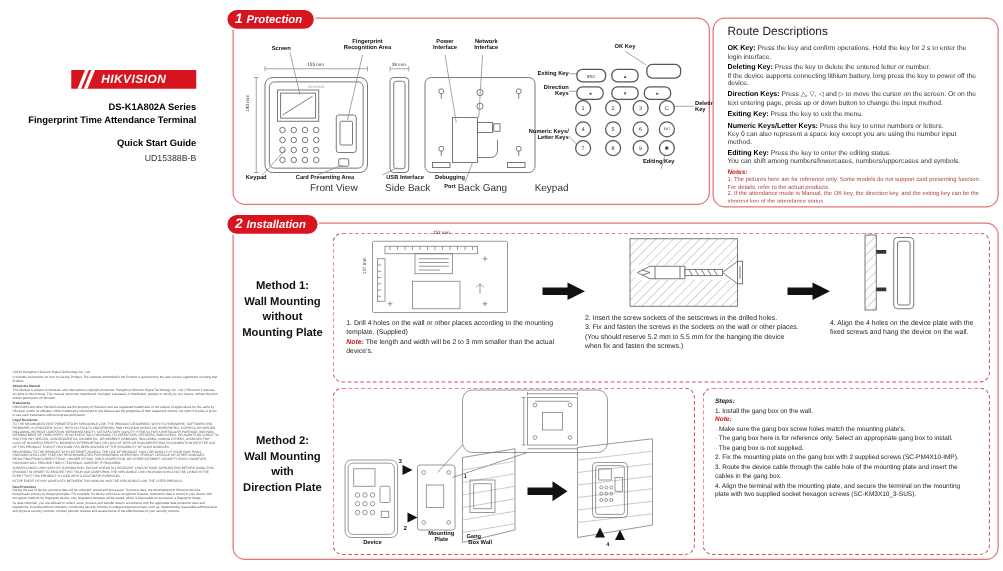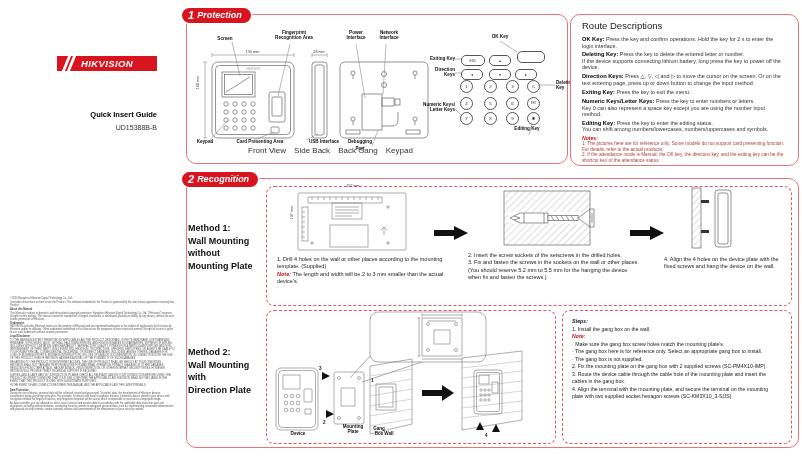--- a/index.html
+++ b/index.html
@@ -25,59 +25,61 @@
   .badge{position:absolute;background:#d8141f;color:#fff;font-weight:bold;font-style:italic;
          border-radius:8px;padding:1px 9px 2px 6px;font-size:9px;display:flex;align-items:center;
          gap:3px;z-index:5;box-shadow:0 0 0 1.5px #fff;}
   .badge .num{font-size:11px;}
   
   .lbl{position:absolute;font-size:4.6px;font-weight:600;color:#111;line-height:1.15;
        white-space:pre-line;text-align:center;}
   .lbl.left{text-align:left;} .lbl.right{text-align:right;}
   .dim{position:absolute;font-size:3.7px;font-weight:normal;color:#333;text-align:center;}
   .vdim{position:absolute;font-size:3.7px;color:#333;writing-mode:vertical-rl;transform:rotate(180deg);}
-  .caption{position:absolute;left:248px;top:146px;font-size:8px;color:#333;display:flex;gap:8px;}
+  .caption{position:absolute;left:248px;top:146px;font-size:8px;color:#333;display:flex;gap:22px;}
   
   .pill{position:absolute;border:0.8px solid #555;border-radius:5px;background:#fff;
         display:flex;align-items:center;justify-content:center;font-size:3.4px;color:#333;}
   .ckey{position:absolute;width:11px;height:11px;border:0.8px solid #555;border-radius:50%;
         background:#fff;display:flex;align-items:center;justify-content:center;font-size:4.4px;color:#333;}
   .ckey.small{font-size:2.6px;}
   
   .kd-title{position:absolute;left:582px;top:20px;font-size:9.5px;color:#222;}
   .kd-body{position:absolute;left:582px;top:36px;width:204px;height:126px;overflow:hidden;}
   .kd-item{margin:0 0 2.5px 0;font-size:5.4px;line-height:1.17;color:#333;}
   .kd-item b{font-size:5.7px;color:#000;}
   .kd-item span{white-space:pre-line;}
   .kd-notes{margin-top:1.5px;font-size:4.7px;line-height:1.18;color:#a8403c;}
   .kd-notes .nl{color:#c0151c;font-weight:bold;font-style:italic;font-size:5.1px;}
   
-  .method-title{position:absolute;width:76px;font-weight:bold;font-size:9px;
+  .method-title{position:absolute;width:76px;text-align:center;font-weight:bold;font-size:9px;
                 line-height:1.4;white-space:pre-line;color:#111;}
   .step-text{position:absolute;font-size:5.5px;line-height:1.35;color:#222;}
   .note-label{color:#c0151c;font-weight:bold;font-style:italic;}
   .steps-text{position:absolute;left:572px;top:318px;width:208px;font-size:5.2px;line-height:1.45;color:#222;}
   .steps-text .sh{font-weight:bold;font-style:italic;}
   .arrow{position:absolute;}
   svg{position:absolute;overflow:visible;}
   svg text{font-family:"Liberation Sans",sans-serif;}
 </style>
 </head>
 <body>
 
 <div class="page">
 
   <div class="logo">
     <span class="sl s1"></span>
     <span class="sl s2"></span>
     <span>HIKVISION</span>
   </div>
   <div class="prod">
-  </div>
-  <div class="qsg">Quick Insert Guide</div>
+    <div>DS-K1A802A Series</div>
+    <div>Fingerprint Time Attendance Terminal</div>
+  </div>
+  <div class="qsg">Quick Start Guide</div>
   <div class="code">UD15388B-B</div>
 
   <div class="legal">
     <p>©2020 Hangzhou Hikvision Digital Technology Co., Ltd.</p>
     <p>It includes instructions on how to use the Product. The software embodied in the Product is governed by the user license agreement covering that Product.</p>
     <h5>About this Manual</h5>
     <p>This Manual is subject to domestic and international copyright protection. Hangzhou Hikvision Digital Technology Co., Ltd. ("Hikvision") reserves all rights to this manual. This manual cannot be reproduced, changed, translated, or distributed, partially or wholly, by any means, without the prior written permission of Hikvision.</p>
     <h5>Trademarks</h5>
     <p>HIKVISION and other Hikvision marks are the property of Hikvision and are registered trademarks or the subject of applications for the same by Hikvision and/or its affiliates. Other trademarks mentioned in this Manual are the properties of their respective owners. No right of license is given to use such trademarks without express permission.</p>
     <h5>Legal Disclaimer</h5>
@@ -245,21 +247,21 @@
     <div class="kd-notes">
       <div class="nl">Notes:</div>
       <div>1. The pictures here are for reference only. Some models do not support card presenting function. For details, refer to the actual products.</div>
       <div>2. If the attendance mode is Manual, the OK key, the direction key, and the exiting key can be the shortcut key of the attendance status.</div>
     </div>
   </div>
 
   <div class="box" style="left:186px;top:178px;width:611px;height:268px;"></div>
   <div class="badge" style="left:182px;top:172px;">
     <span class="num">2</span>
-    <span>Recognition</span>
+    <span>Installation</span>
   </div>
 
   <div class="method-title" style="left:188px;top:222px;">Method 1:
 Wall Mounting
 without
 Mounting Plate</div>
   <div class="dashed" style="left:266px;top:186px;width:524px;height:118px;"></div>
 
   <svg style="left:296px;top:189px;" width="114" height="64" viewBox="0 0 114 64">
     <g stroke="#777" fill="none" stroke-width="0.6">

